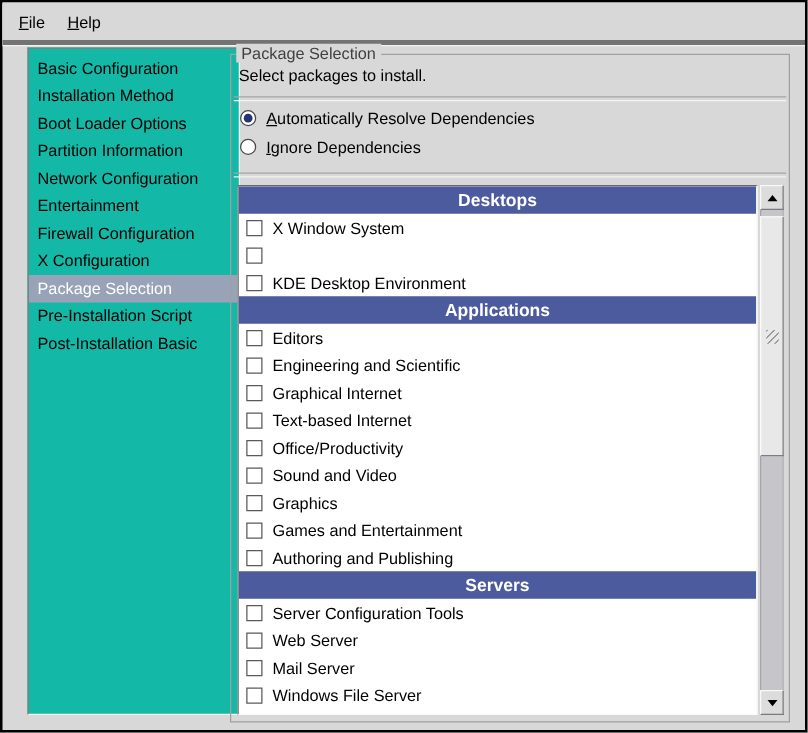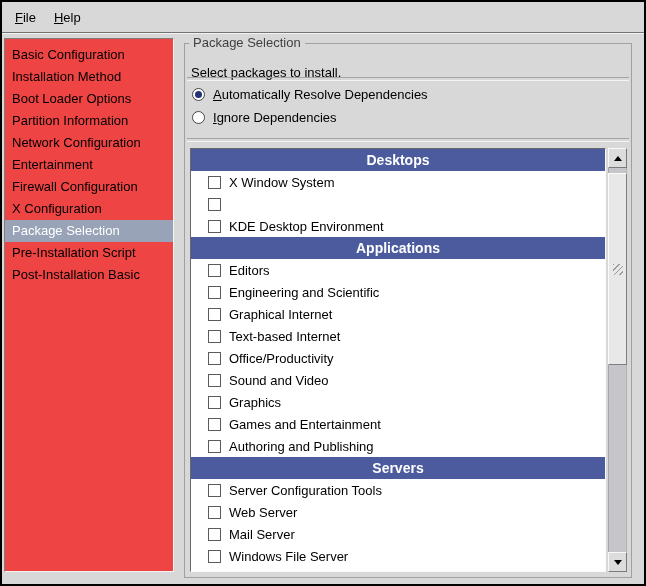--- a/index.html
+++ b/index.html
@@ -15,48 +15,48 @@
     overflow:hidden;
   }
   .mnemonic { display:inline-block; }
   .mnemonic::first-letter { text-decoration:underline; }
 
   
   .menubar {
     position:absolute; left:0; top:0; right:0; height:30px;
     display:flex; align-items:center;
     padding-left:4px;
-    border-bottom:1px solid #737373;
+    border-bottom:4px solid #737373;
     box-shadow:0 1px 0 #f2f2f2;
     background:#d8d8d8;
   }
   .menu-item { padding:5px 9px; cursor:default; }
 
   
   .sidebar {
-    position:absolute; left:2px; top:36px; width:170px; height:534px;
-    background:#ef4444;
+    position:absolute; left:20px; top:36px; width:170px; height:534px;
+    background:#14b8a6;
     border:1px solid; border-color:#7e7e7e #f4f4f4 #f4f4f4 #7e7e7e;
     padding-top:5px; box-sizing:border-box;
     overflow:hidden;
   }
   .side-item { height:22px; line-height:22px; padding-left:7px; white-space:nowrap; }
   .side-item.selected { background:#98a3b7; color:#fff; }
 
   
   .frame {
     position:absolute; left:182px; top:41px; width:448px; height:535px;
     border:1px solid #a0a0a0;
     box-sizing:border-box;
   }
   .frame-label {
     position:absolute; top:-9px; left:4px;
     background:#d8d8d8; padding:0 4px; color:#3f3f3f;
   }
-  .instruction { position:absolute; left:6px; top:9px;margin-top:12px; }
+  .instruction { position:absolute; left:6px; top:9px; }
   .sep {
     position:absolute; left:2px; right:2px; height:2px;
     border-top:1px solid #a4a4a4; border-bottom:1px solid #f4f4f4;
   }
   .sep1 { top:33px; }
   .sep2 { top:94px; }
 
   .radios { position:absolute; left:7px; top:39px; }
   .radio-row { height:22px; display:flex; align-items:center; gap:8px; margin-bottom:1px; }
   .radio {
@@ -74,21 +74,21 @@
     background:#fff;
     border:1px solid; border-color:#686868 #fafafa #fafafa #686868;
     box-sizing:border-box;
     overflow:hidden;
   }
   .pkg-header {
     height:22px; line-height:22px;
     background:#4c5b9d; color:#fff;
     font-weight:bold; font-size:14px; text-align:center;
   }
-  .pkg-row { height:22px; display:flex; align-items:center; gap:8px; padding-left:6px;margin-left:11px; }
+  .pkg-row { height:22px; display:flex; align-items:center; gap:8px; padding-left:6px; }
   .checkbox {
     width:13px; height:13px; box-sizing:border-box;
     border:1px solid #5a5a5a; background:#fff; flex:none;
   }
 
   
   .vscrollbar { margin-left:2px; width:19px; height:424px; display:flex; flex-direction:column; }
   .sb-btn {
     height:20px; flex:none; background:#dcdcdc;
     border:1px solid; border-color:#f8f8f8 #7a7a7a #7a7a7a #f8f8f8;

